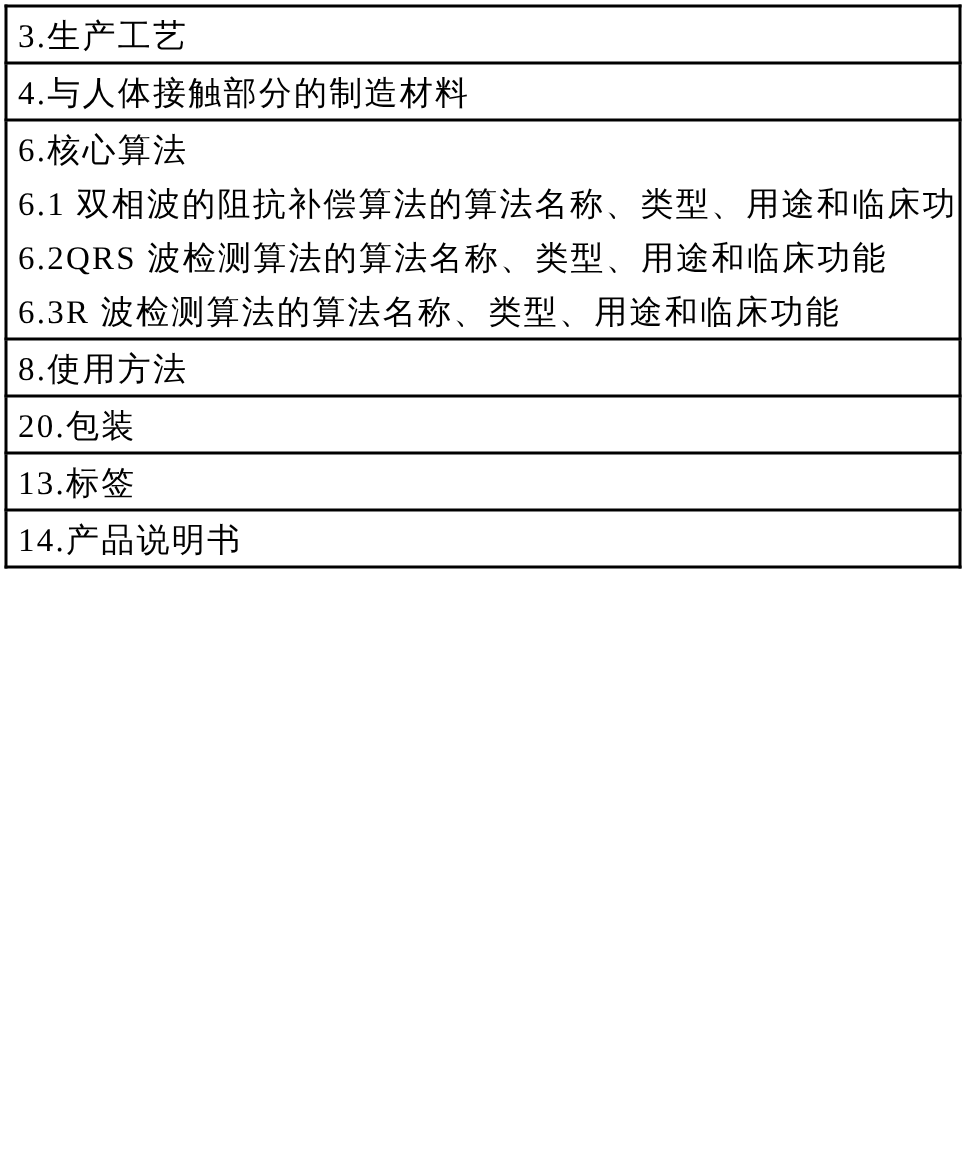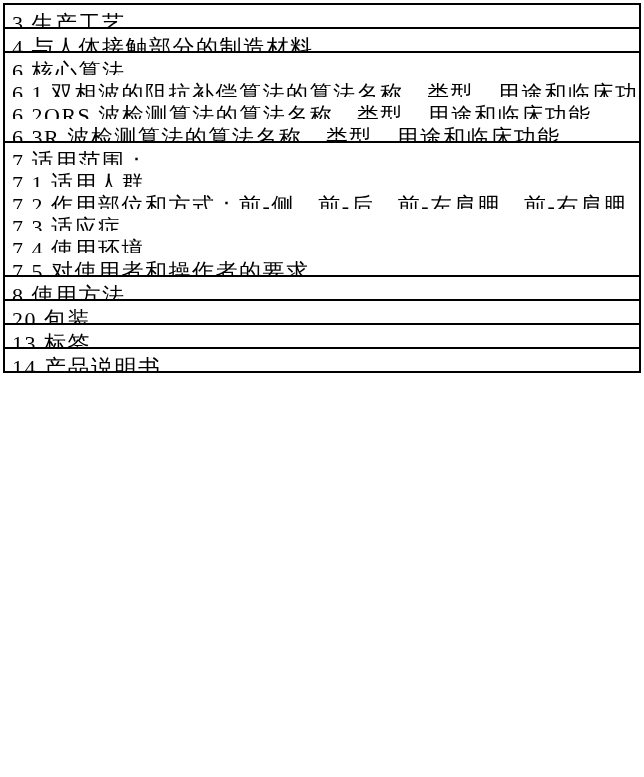--- a/index.html
+++ b/index.html
@@ -20,21 +20,21 @@
     width: 638px;
     table-layout: fixed;
     background: #ffffff;
   }
   table.doc-table td {
     border: 2px solid #000000;
     padding: 0 4px 0 7px;
     vertical-align: middle;
   }
   .line {
-    height: 22px;
+    height: 36px;
     line-height: 38.5px;
     font-size: 22px;
     letter-spacing: 1.5px;
     white-space: nowrap;
     overflow: hidden;
     color: #000000;
   }
 </style>
 </head>
 <body>
@@ -54,30 +54,20 @@
     <tr>
       <td>
         <div class="line">6.核心算法</div>
         <div class="line">6.1 双相波的阻抗补偿算法的算法名称、类型、用途和临床功能</div>
         <div class="line">6.2QRS 波检测算法的算法名称、类型、用途和临床功能</div>
         <div class="line">6.3R 波检测算法的算法名称、类型、用途和临床功能</div>
       </td>
     </tr>
     <tr>
       <td>
-        <div class="line">7.适用范围：</div>
-        <div class="line">7.1 适用人群</div>
-        <div class="line">7.2 作用部位和方式：前-侧、前-后、前-左肩胛、前-右肩胛</div>
-        <div class="line">7.3 适应症</div>
-        <div class="line">7.4 使用环境</div>
-        <div class="line">7.5 对使用者和操作者的要求</div>
-      </td>
-    </tr>
-    <tr>
-      <td>
         <div class="line">8.使用方法</div>
       </td>
     </tr>
     <tr>
       <td>
         <div class="line">20.包装</div>
       </td>
     </tr>
     <tr>
       <td>

